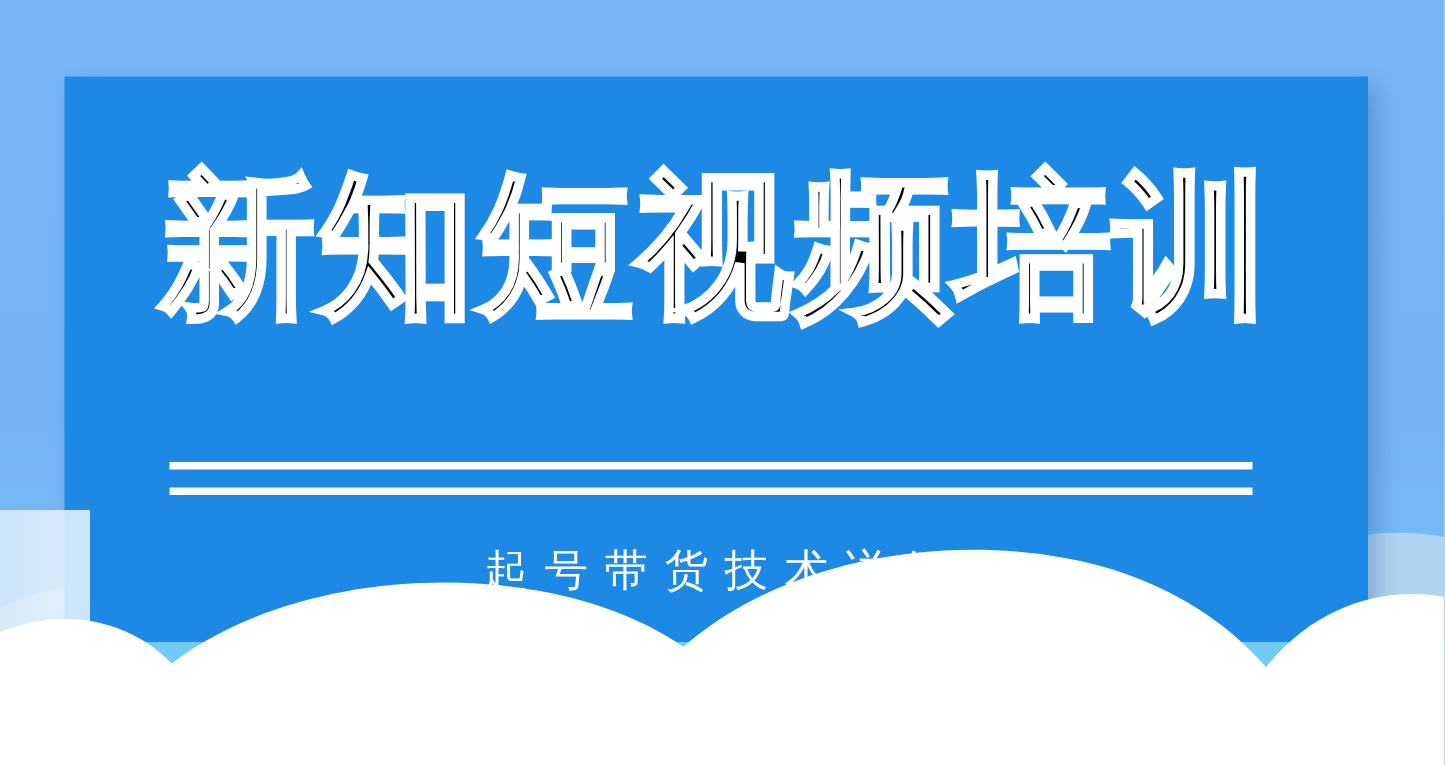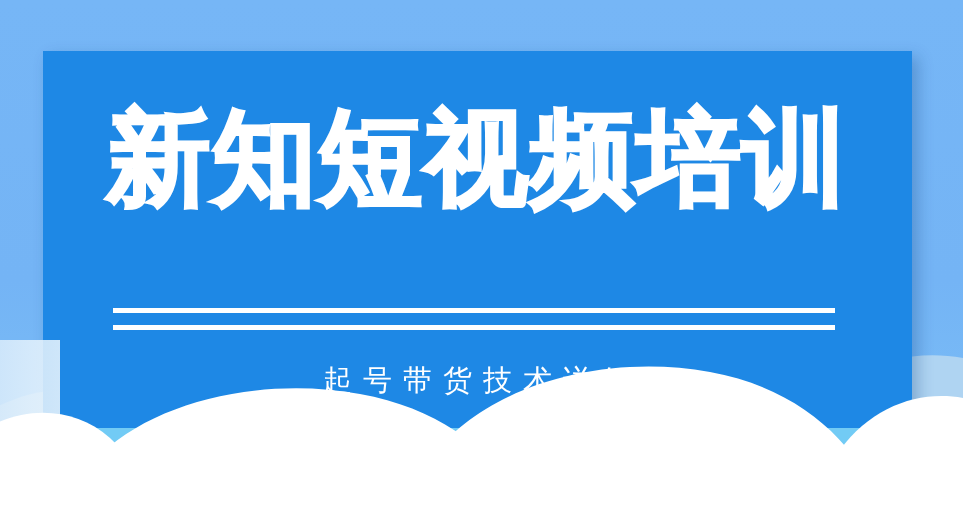--- a/index.html
+++ b/index.html
@@ -54,22 +54,22 @@
   
   .title-wrap {
     position: absolute;
     left: 0;
     top: 63px;
     width: 869px;
     text-align: center;
   }
   .title {
     display: inline-block;
-    color: #ffffff;
-    font-family: Liberation Mono, monospace;
+    color: #000000;
+    font-family: Liberation Serif, serif;
     font-size: 104px;
     font-weight: 700;
     line-height: 104px;
     letter-spacing: 2px;
     white-space: nowrap;
     -webkit-text-stroke: 3px #ffffff;
     text-shadow: 0 0 1px #ffffff;
   }
 
   

